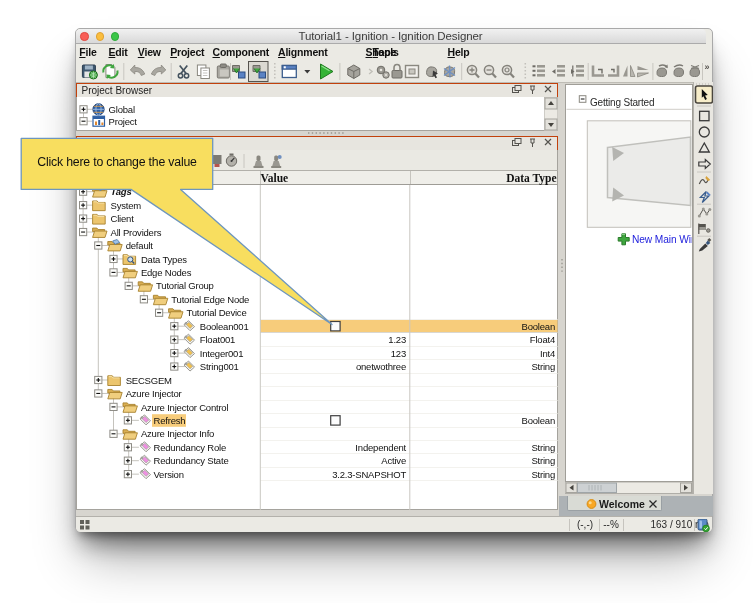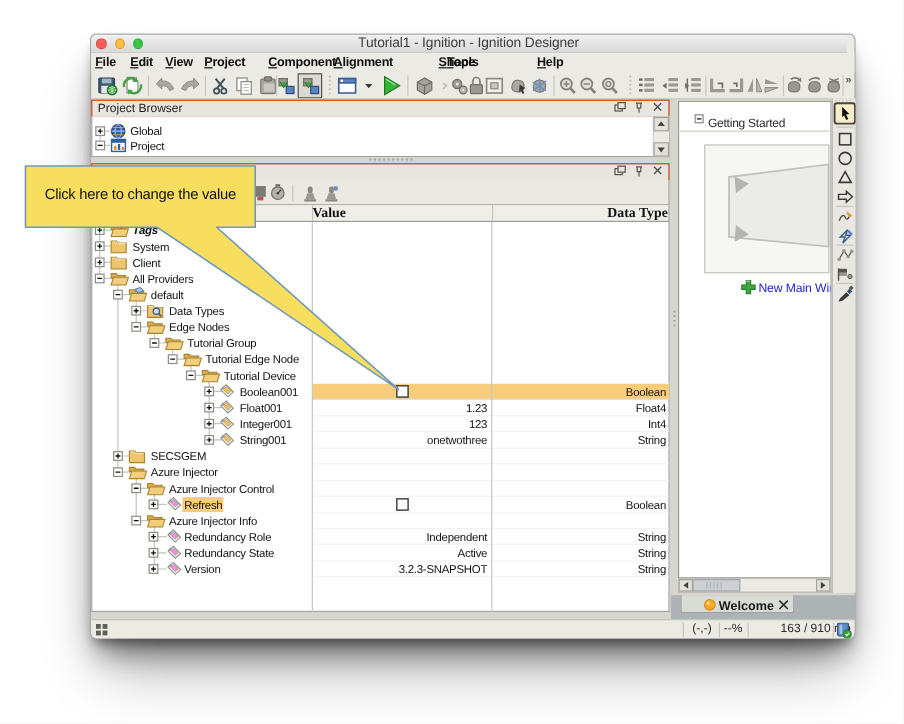--- a/index.html
+++ b/index.html
@@ -33,21 +33,21 @@
  <div class="tl" style="left:4.8px;background:#F95E57;border:.5px solid #DE4942;"></div>
  <div class="tl" style="left:20.2px;background:#FBBE3E;border:.5px solid #DFA133;"></div>
  <div class="tl" style="left:35.3px;background:#3BC648;border:.5px solid #2FA93C;"></div>
  <div id="wtitle">Tutorial1 - Ignition - Ignition Designer</div>
 </div>
 <div id="menubar">
         <span class="mi" style="left:3.8px"><u>F</u>ile</span>
         <span class="mi" style="left:33.0px"><u>E</u>dit</span>
         <span class="mi" style="left:62.3px"><u>V</u>iew</span>
         <span class="mi" style="left:94.7px"><u>P</u>roject</span>
-        <span class="mi" style="left:148px"><u>C</u>omponent</span>
+        <span class="mi" style="left:137px"><u>C</u>omponent</span>
         <span class="mi" style="left:202.5px"><u>A</u>lignment</span>
         <span class="mi" style="left:290px"><u>S</u>hape</span>
         <span class="mi" style="left:297px"><u>T</u>ools</span>
         <span class="mi" style="left:372px"><u>H</u>elp</span>
       </div>
       <svg class="ab" style="left:0;top:31px" width="637" height="22.5" viewBox="0 0 637 22.5">
         <line x1="-3.3" y1="4" x2="-3.3" y2="19" stroke="#B8B6B0" stroke-width="1.5" stroke-dasharray="1.5 2"></line>
         <line x1="47.8" y1="3" x2="47.8" y2="20" stroke="#C8C6C0" stroke-width="1"></line>
         <line x1="95.2" y1="3" x2="95.2" y2="20" stroke="#C8C6C0" stroke-width="1"></line>
         <line x1="154.5" y1="3" x2="154.5" y2="20" stroke="#C8C6C0" stroke-width="1"></line>

